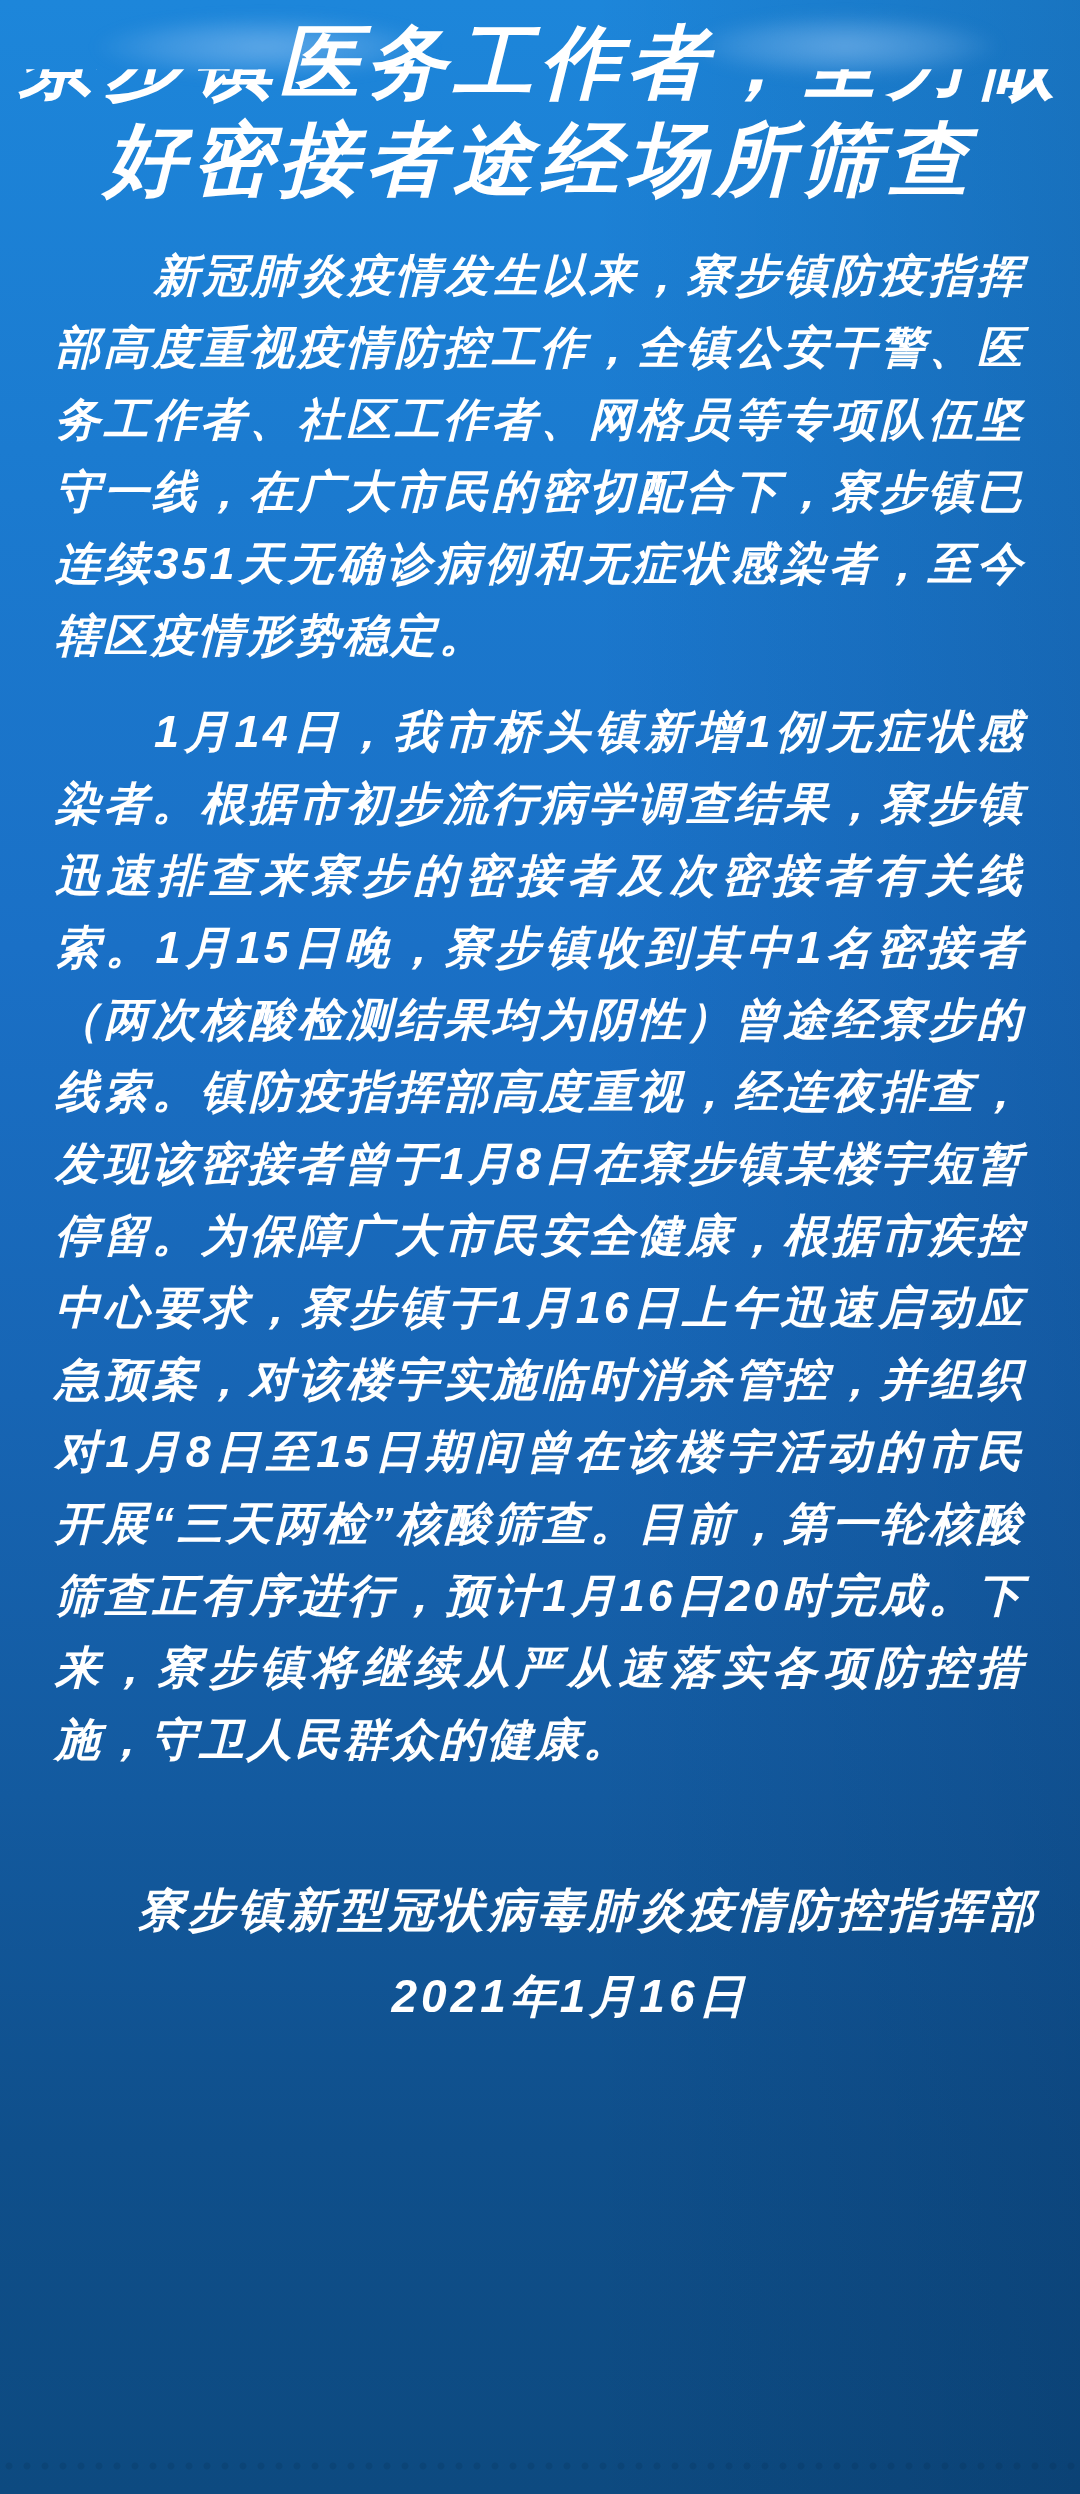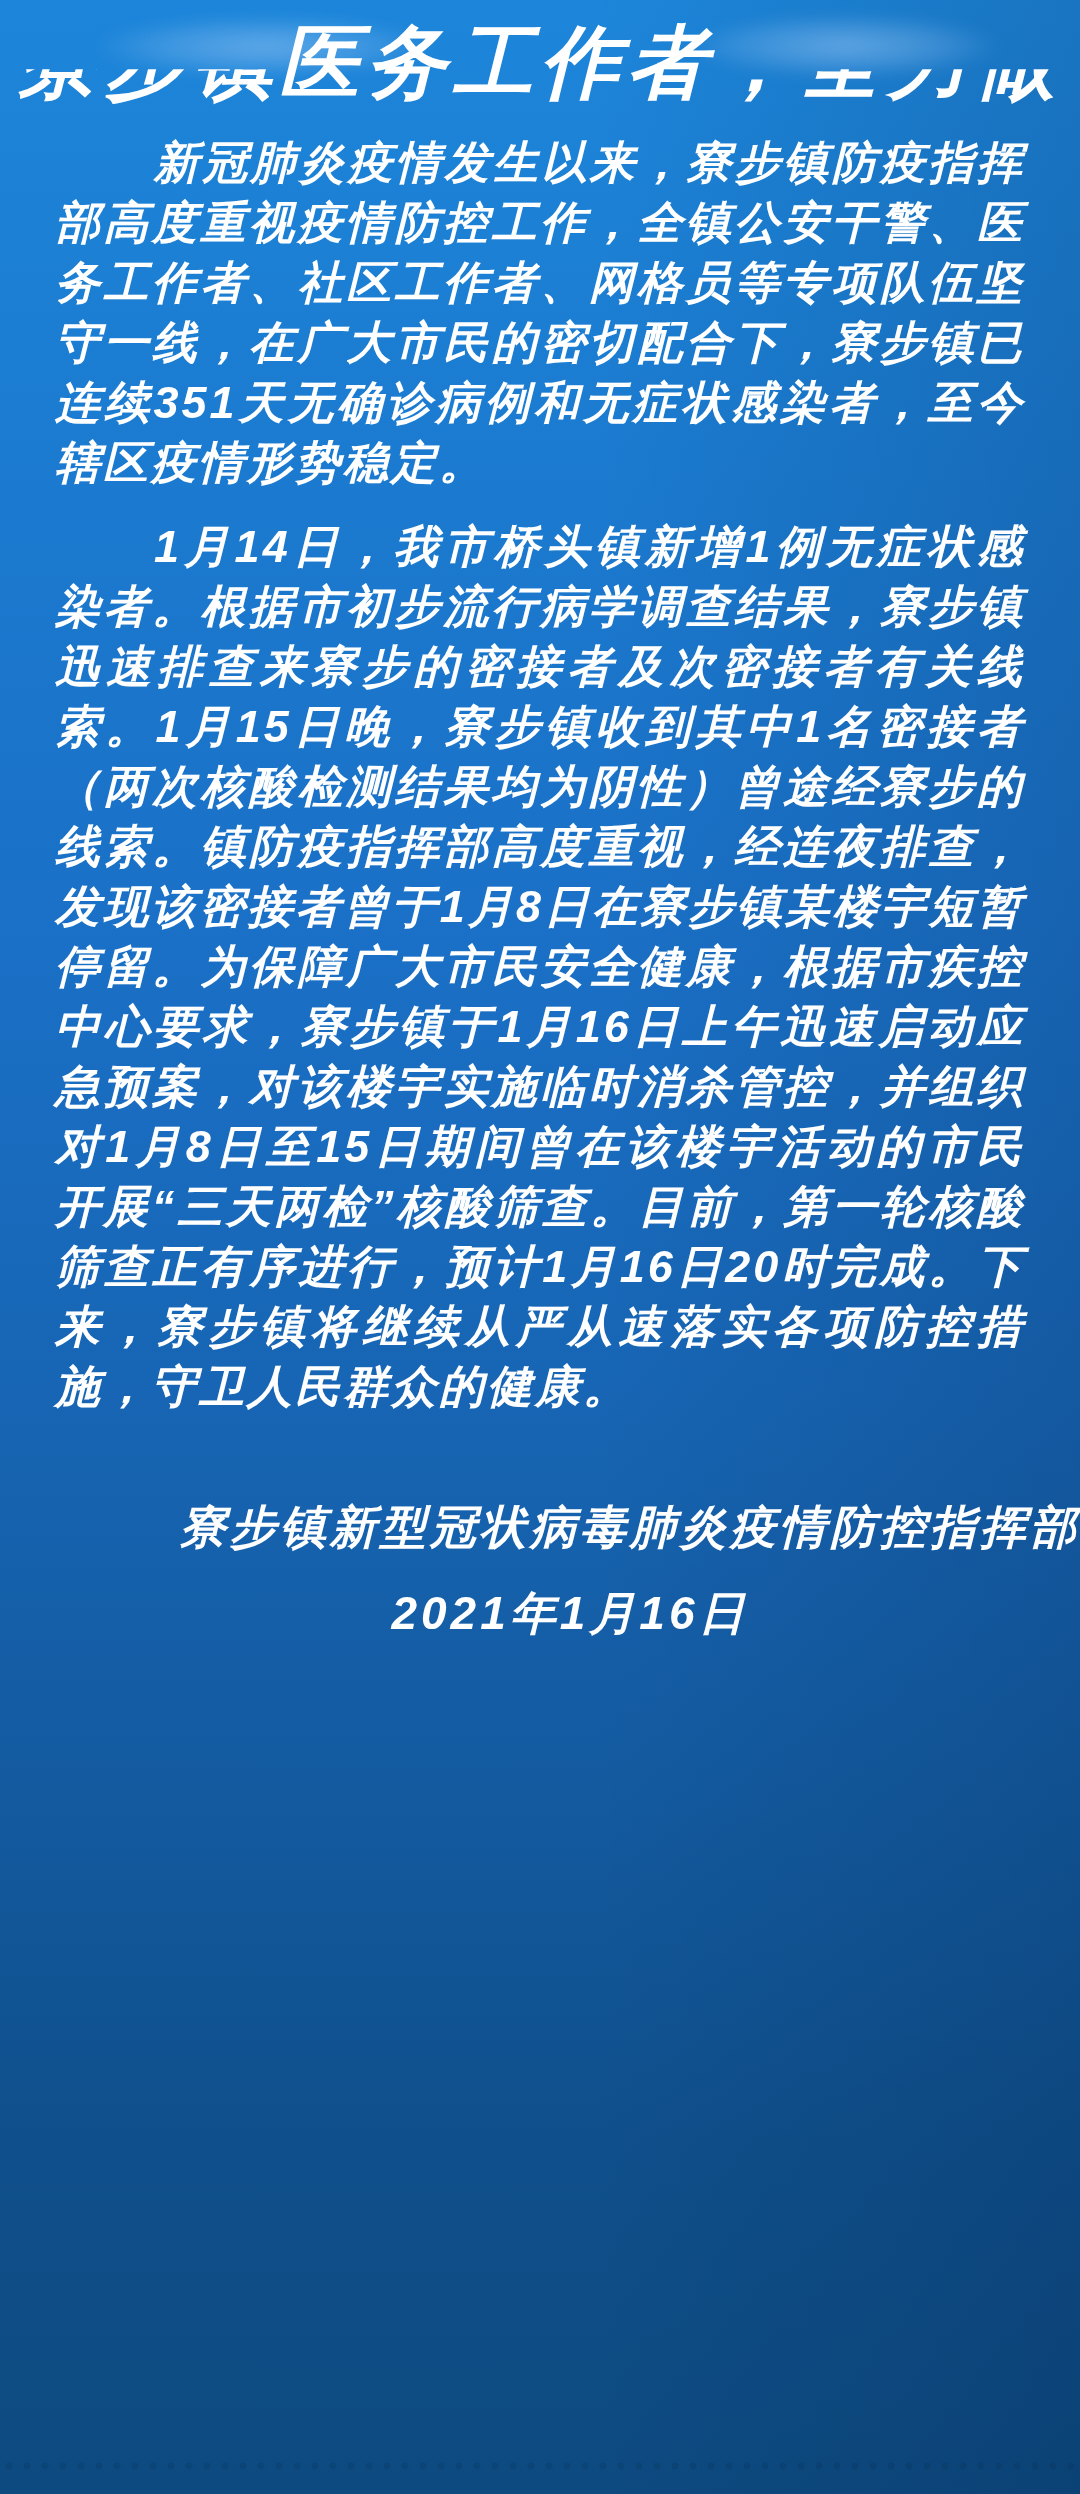--- a/index.html
+++ b/index.html
@@ -46,36 +46,37 @@
     border-radius: 50%;
     background: radial-gradient(ellipse at center,
       rgba(150,198,244,0.55) 0%, rgba(150,198,244,0.25) 45%, rgba(150,198,244,0) 72%);
     filter: blur(7px);
     pointer-events: none;
   }
   .smudge-left  { left: 95px;  top: 16px; width: 340px; height: 62px; }
   .smudge-right { left: 690px; top: 14px; width: 310px; height: 64px; }
 
   .body-text {
-    margin-top: 22px;
+    margin-top: 32px;
     padding: 0 55px;
     font-size: 45px;
-    line-height: 60px;
+    line-height: 72px;
     font-weight: bold;
     font-style: italic;
     letter-spacing: 3px;
     text-align: justify;
     text-justify: inter-ideograph;
   }
   .body-text p {
     margin: 0 0 24px 0;
     text-indent: 2.2em;
   }
   .signature {
-    margin-top: 80px;
+    margin-top: 104px;
+    padding-right: 42px;
     font-size: 46px;
     line-height: 60px;
     font-weight: bold;
     font-style: italic;
     letter-spacing: 4px;
     text-align: right;
   }
   .date {
     margin-top: 26px;
     font-size: 46px;
@@ -100,20 +101,21 @@
 </head>
 <body>
 
 <div class="poster">
 
   <div class="smudge smudge-left"></div>
   <div class="smudge smudge-right"></div>
 
   <div class="title">
     <div><span class="clip">寮步镇</span><span>医务工作者，</span><span class="clip">全力做</span></div>
+    <div>好密接者途经场所筛查</div>
   </div>
 
   <div class="body-text">
     <p>新冠肺炎疫情发生以来，寮步镇防疫指挥部高度重视疫情防控工作，全镇公安干警、医务工作者、社区工作者、网格员等专项队伍坚守一线，在广大市民的密切配合下，寮步镇已连续351天无确诊病例和无症状感染者，至今辖区疫情形势稳定。</p>
     <p>1月14日，我市桥头镇新增1例无症状感染者。根据市初步流行病学调查结果，寮步镇迅速排查来寮步的密接者及次密接者有关线索。1月15日晚，寮步镇收到其中1名密接者（两次核酸检测结果均为阴性）曾途经寮步的线索。镇防疫指挥部高度重视，经连夜排查，发现该密接者曾于1月8日在寮步镇某楼宇短暂停留。为保障广大市民安全健康，根据市疾控中心要求，寮步镇于1月16日上午迅速启动应急预案，对该楼宇实施临时消杀管控，并组织对1月8日至15日期间曾在该楼宇活动的市民开展“三天两检”核酸筛查。目前，第一轮核酸筛查正有序进行，预计1月16日20时完成。下来，寮步镇将继续从严从速落实各项防控措施，守卫人民群众的健康。</p>
   </div>
 
   <div class="signature">寮步镇新型冠状病毒肺炎疫情防控指挥部</div>
   <div class="date">2021年1月16日</div>
 

